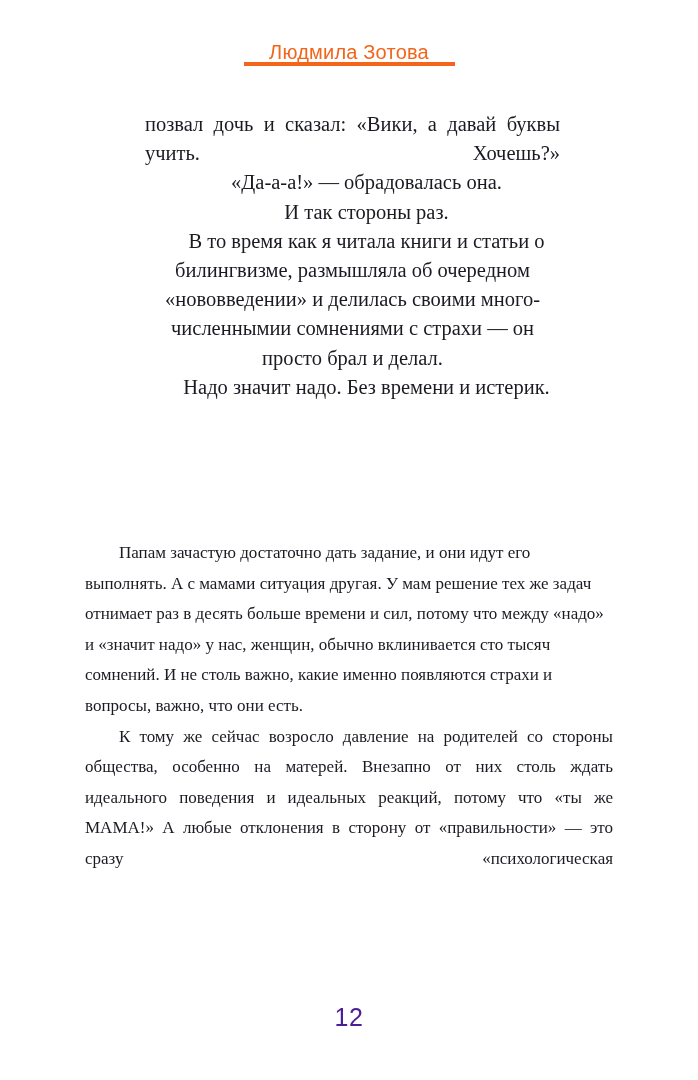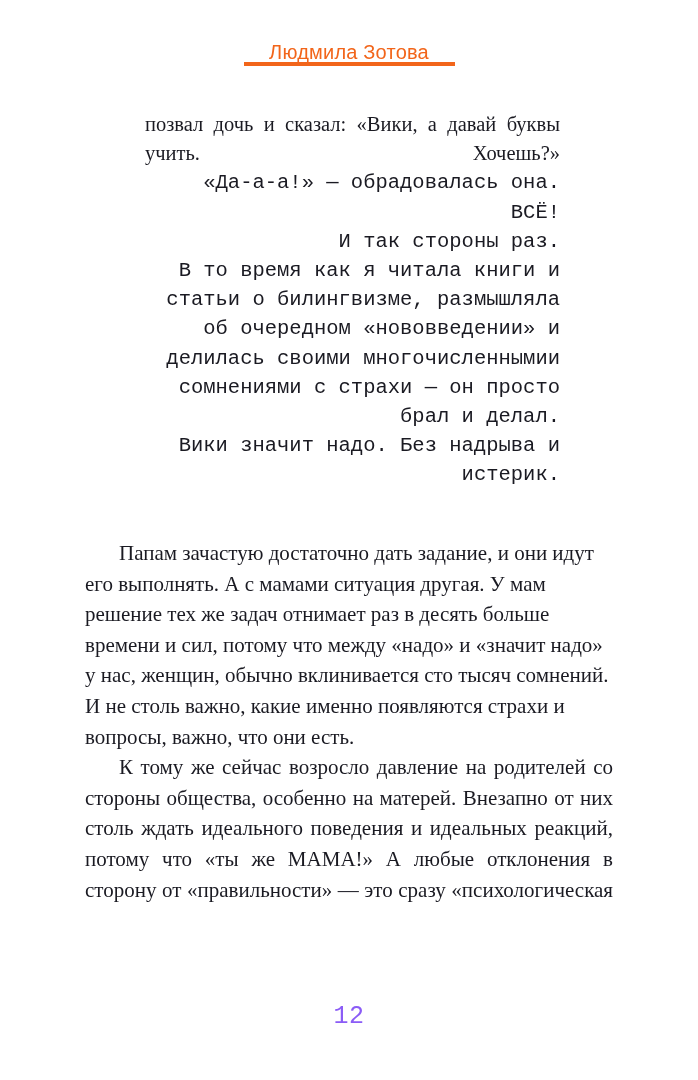--- a/index.html
+++ b/index.html
@@ -64,34 +64,33 @@
     font-size: 20.5px;
     line-height: 29.2px;
     text-align: justify;
     text-indent: 28px;
     hyphens: manual;
   }
   .block-narrow p.noindent {
     text-indent: 0;
   }
   .block-narrow p.last-line-left {
-    text-align: right;
-    font-family: Liberation Mono, monospace;
+    text-align: center;
   }
 
   
   .block-wide {
     position: absolute;
     left: 85px;
     top: 538px;
     width: 528px;
   }
   .block-wide p {
     margin: 0;
-    font-size: 21px;
+    font-size: 17px;
     line-height: 30.6px;
     text-align: justify;
     text-indent: 34px;
     hyphens: manual;
   }
   .block-wide p.last-line-left {
     text-align: left;
   }
 
   
@@ -99,44 +98,43 @@
     text-align-last: justify;
   }
 
   
   .folio {
     position: absolute;
     left: 0;
     top: 1002px;
     width: 698px;
     text-align: center;
-    font-family: Liberation Mono, monospace;
+    font-family: Liberation Sans, sans-serif;
     font-size: 25px;
     line-height: 30px;
-    color: #8b5cf6;
+    color: #4c1d95;
     letter-spacing: 0.5px;
   }
 </style>
 </head>
 <body>
 
 <div class="page">
 
   <div class="running-head">
     <span class="running-head-text">Людмила Зотова</span>
   </div>
   <div class="running-head-rule"></div>
 
   <div class="block-narrow">
     <p class="noindent force-justify">позвал дочь и сказал: «Вики, а давай буквы учить. Хочешь?»</p>
     <p class="last-line-left">«Да-а-а!» — обрадовалась она.</p>
-    <p class="last-line-left">ВСЁ!</p>
     <p class="last-line-left">И так стороны раз.</p>
     <p class="last-line-left">В то время как я читала книги и статьи о билингвизме, размышляла об очередном «нововведении» и делилась своими много­численнымии сомнениями с страхи — он просто брал и делал.</p>
-    <p class="last-line-left">Вики значит надо. Без надрыва и истерик.</p>
+    <p class="last-line-left">Надо значит надо. Без времени и истерик.</p>
   </div>
 
   <div class="block-wide">
     <p class="last-line-left">Папам зачастую достаточно дать задание, и они идут его выполнять. А с мамами ситуация другая. У мам решение тех же задач отнимает раз в десять больше времени и сил, потому что между «надо» и «значит надо» у нас, женщин, обычно вклини­вается сто тысяч сомнений. И не столь важно, ка­кие именно появляются страхи и вопросы, важно, что они есть.</p>
     <p class="force-justify">К тому же сейчас возросло давление на ро­дителей со стороны общества, особенно на ма­терей. Внезапно от них столь ждать идеального поведения и идеальных реакций, потому что «ты же МАМА!» А любые отклонения в сторону от «правильности» — это сразу «психологическая</p>
   </div>
 
   <div class="folio">12</div>
 
 </div>

